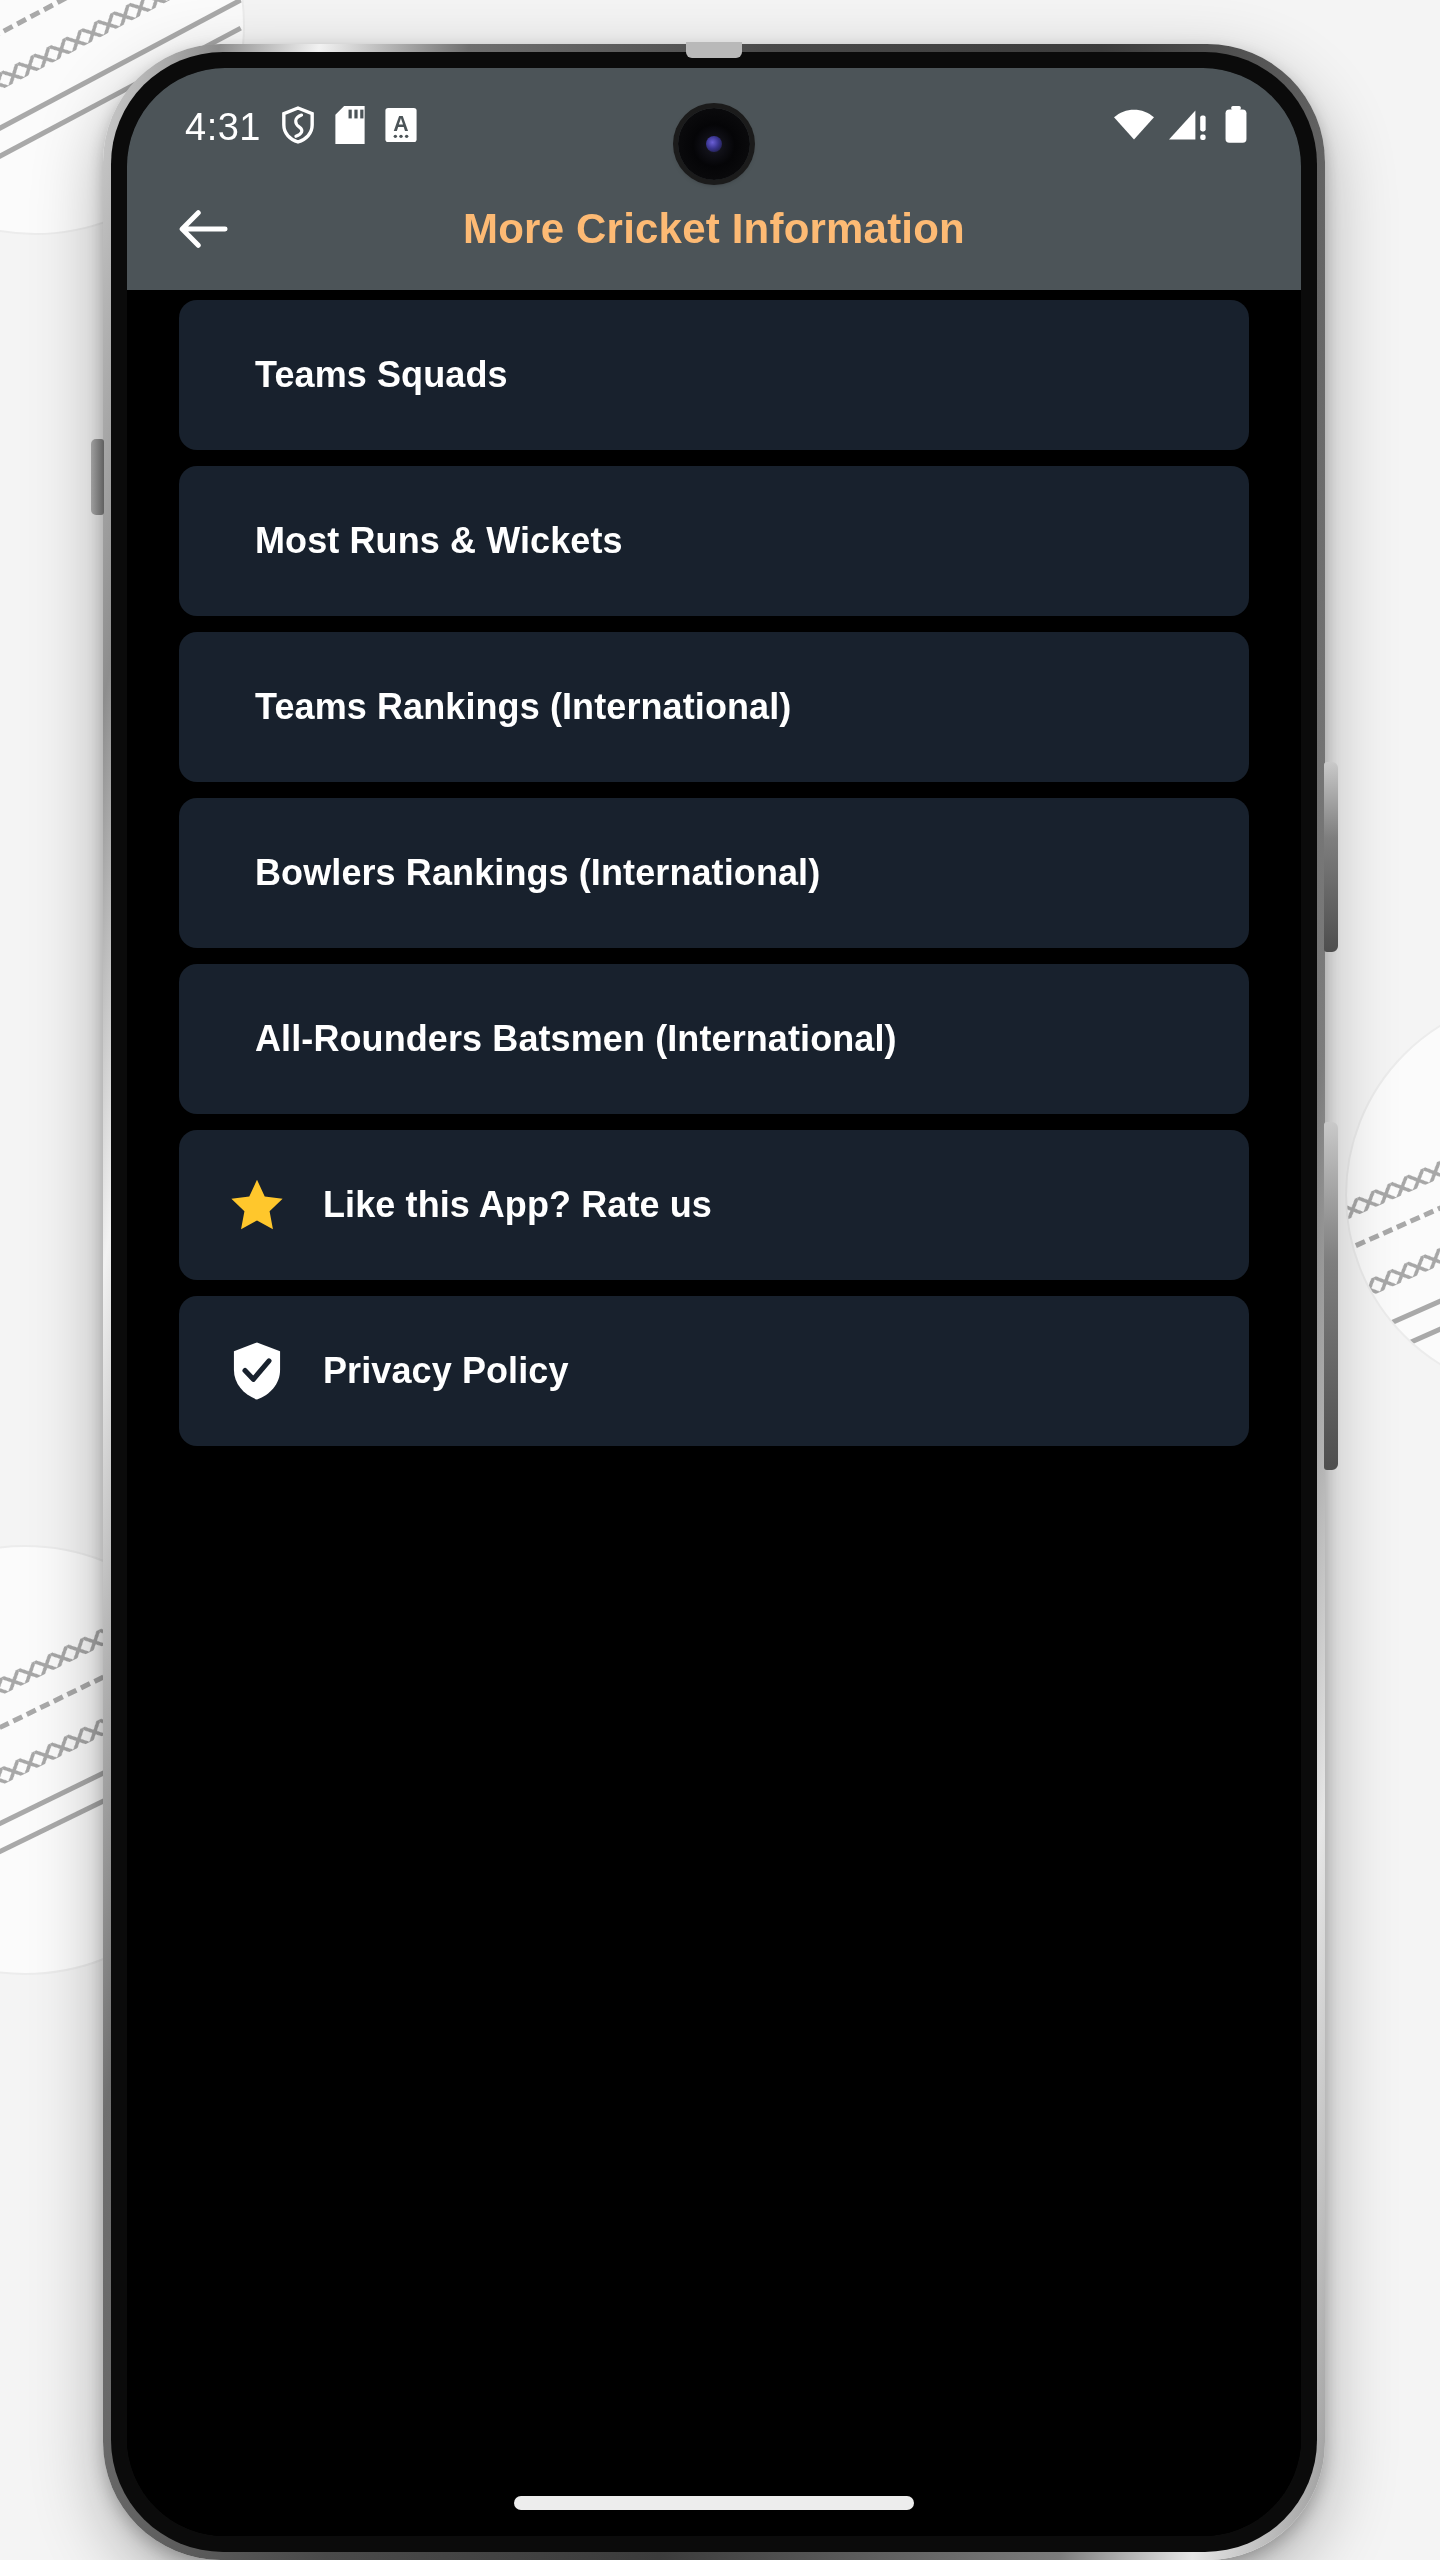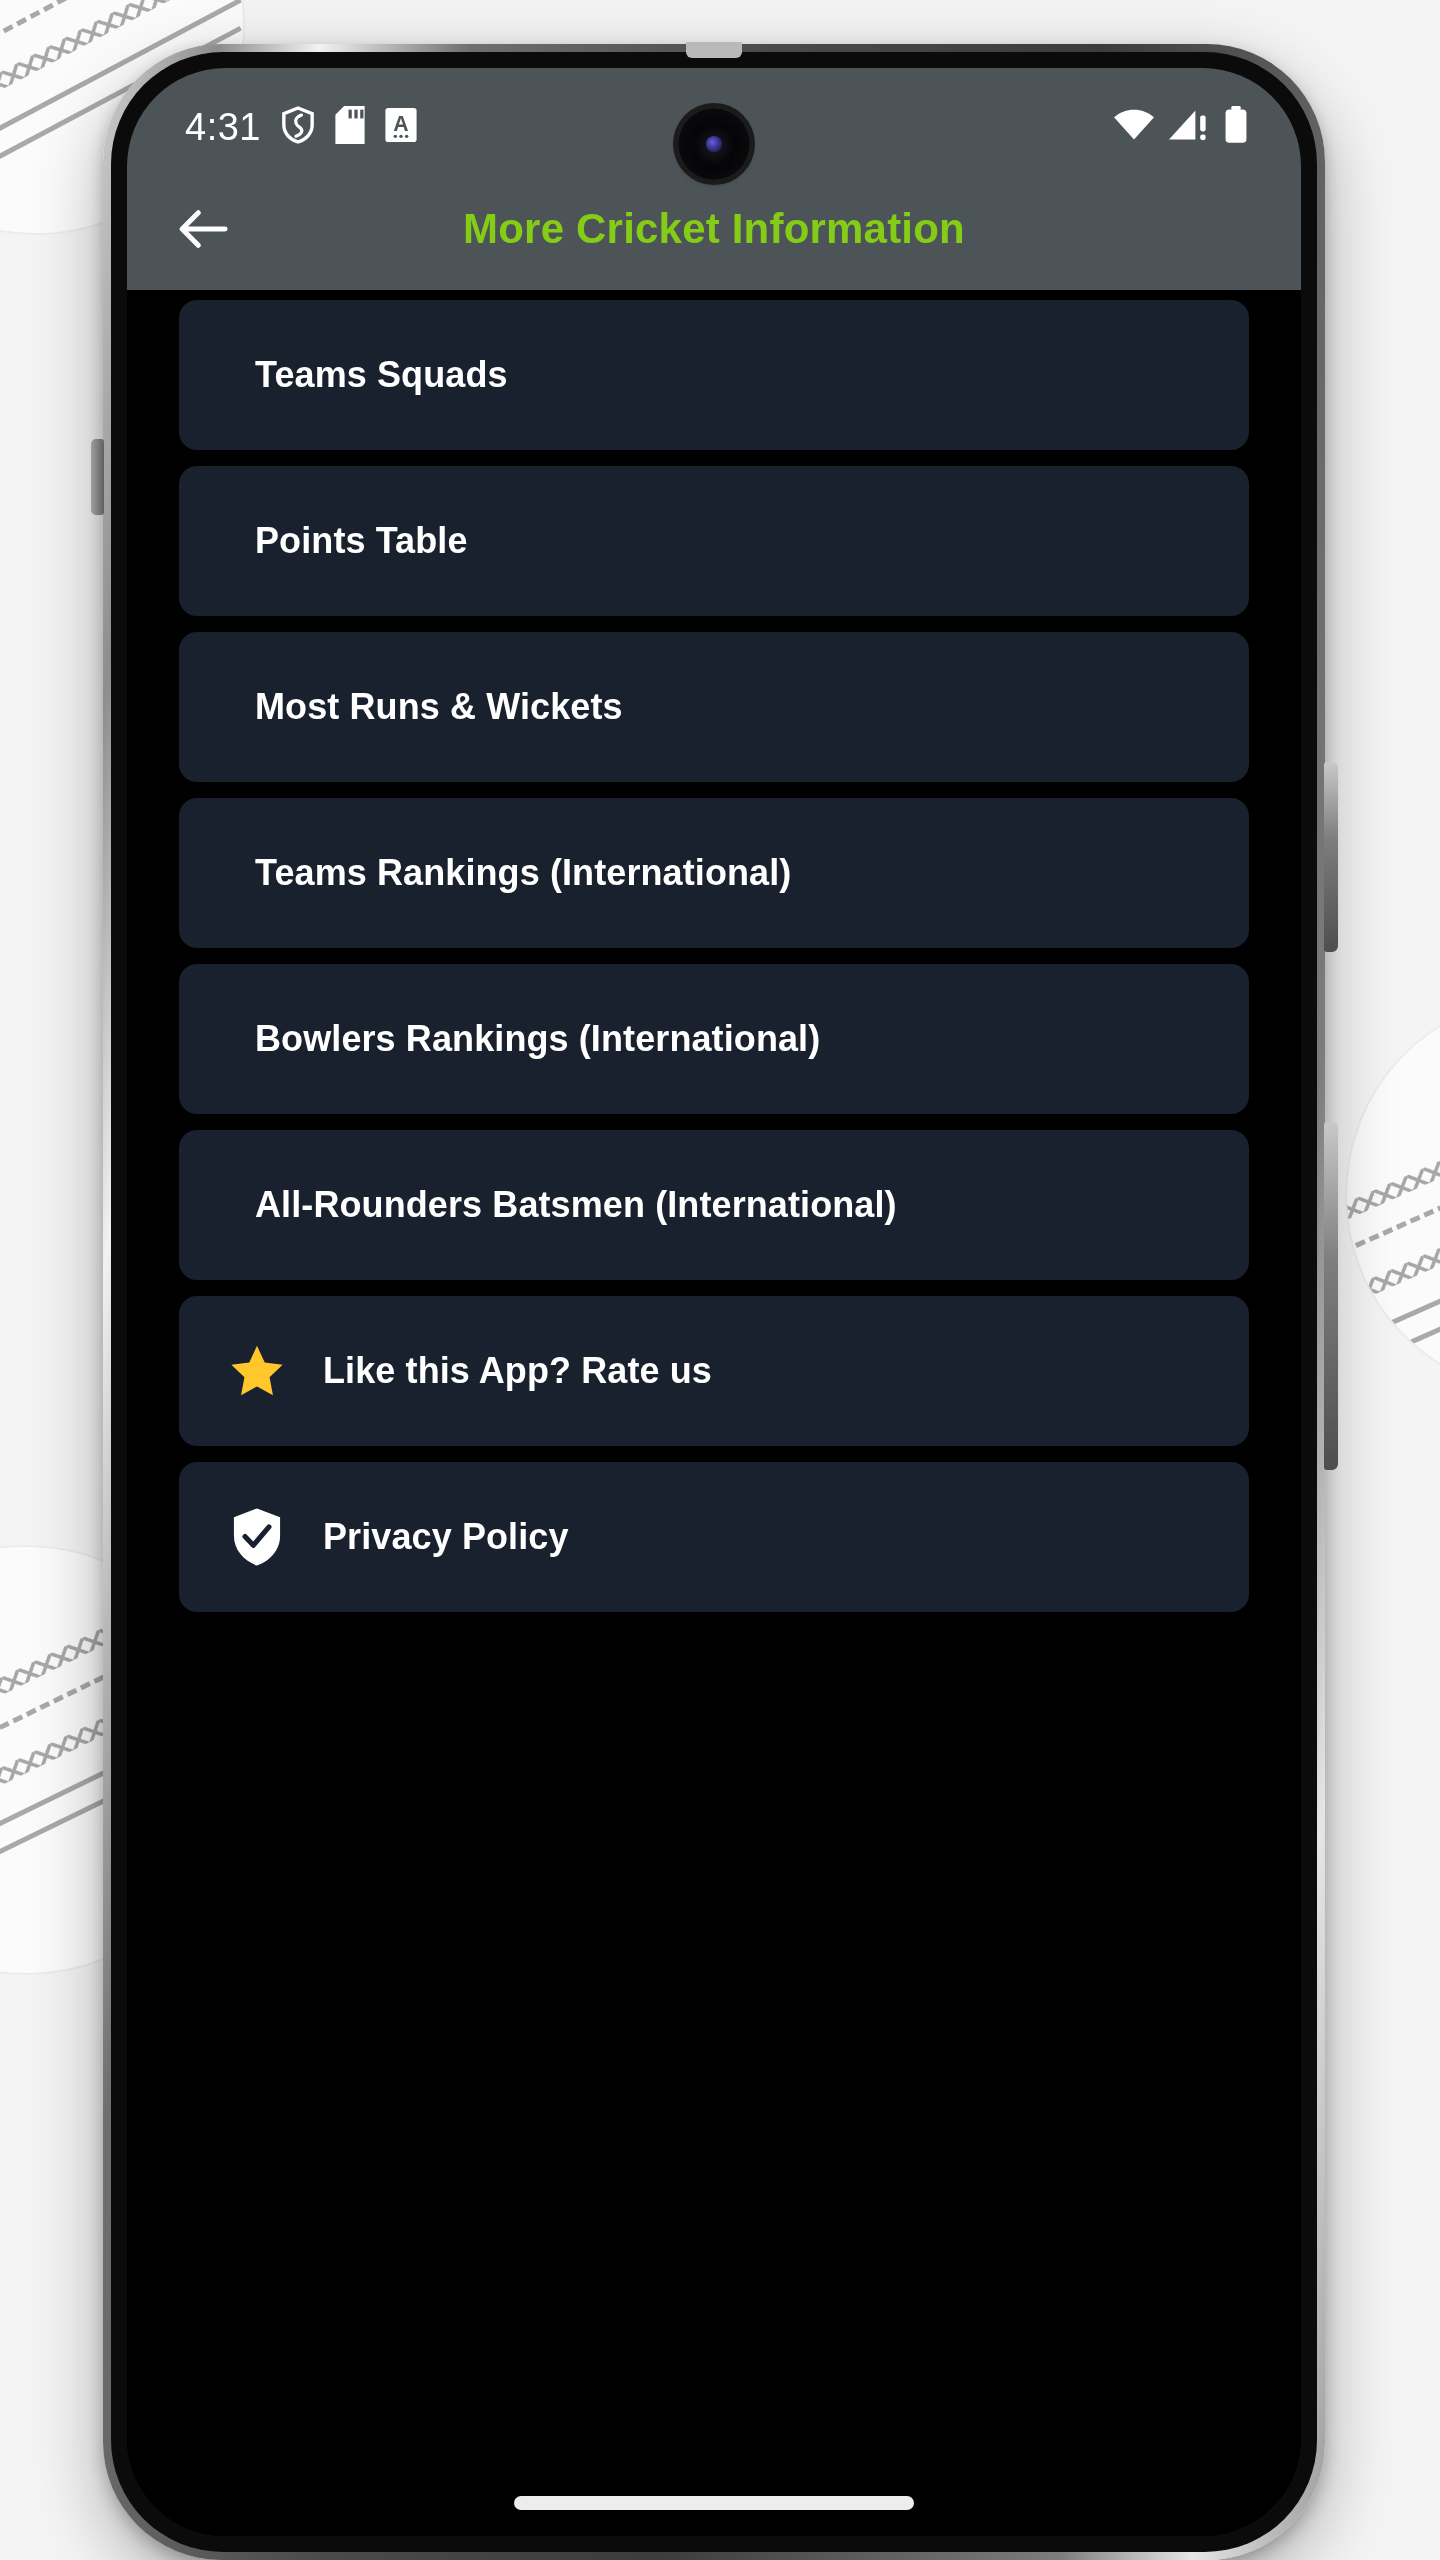--- a/index.html
+++ b/index.html
@@ -193,21 +193,21 @@
     display: flex;
     align-items: center;
     justify-content: center;
     flex: 0 0 auto;
     cursor: pointer;
   }
   .page-title {
     position: absolute;
     left: 0; right: 0;
     text-align: center;
-    color: #84cc16;
+    color: #fdba74;
     font-size: 42px;
     font-weight: bold;
     letter-spacing: .2px;
     pointer-events: none;
   }
 
   .content {
     flex: 1 1 auto;
     background: #000000;
     padding: 10px 0 0 0;
@@ -360,23 +360,20 @@
             <div class="page-title">More Cricket Information</div>
           </div>
         </div>
 
         <div class="content">
 
           <div class="menu-card">
             <span class="card-label">Teams Squads</span>
           </div>
 
-          <div class="menu-card">
-            <span class="card-label">Points Table</span>
-          </div>
 
           <div class="menu-card">
             <span class="card-label">Most Runs &amp; Wickets</span>
           </div>
 
           <div class="menu-card">
             <span class="card-label">Teams Rankings (International)</span>
           </div>
 
 

